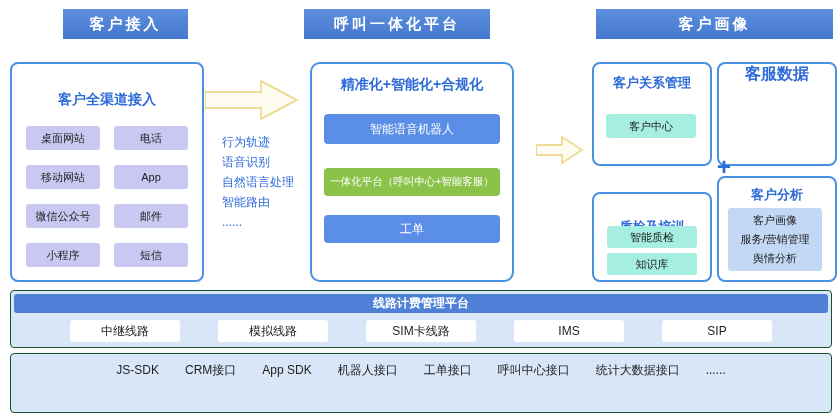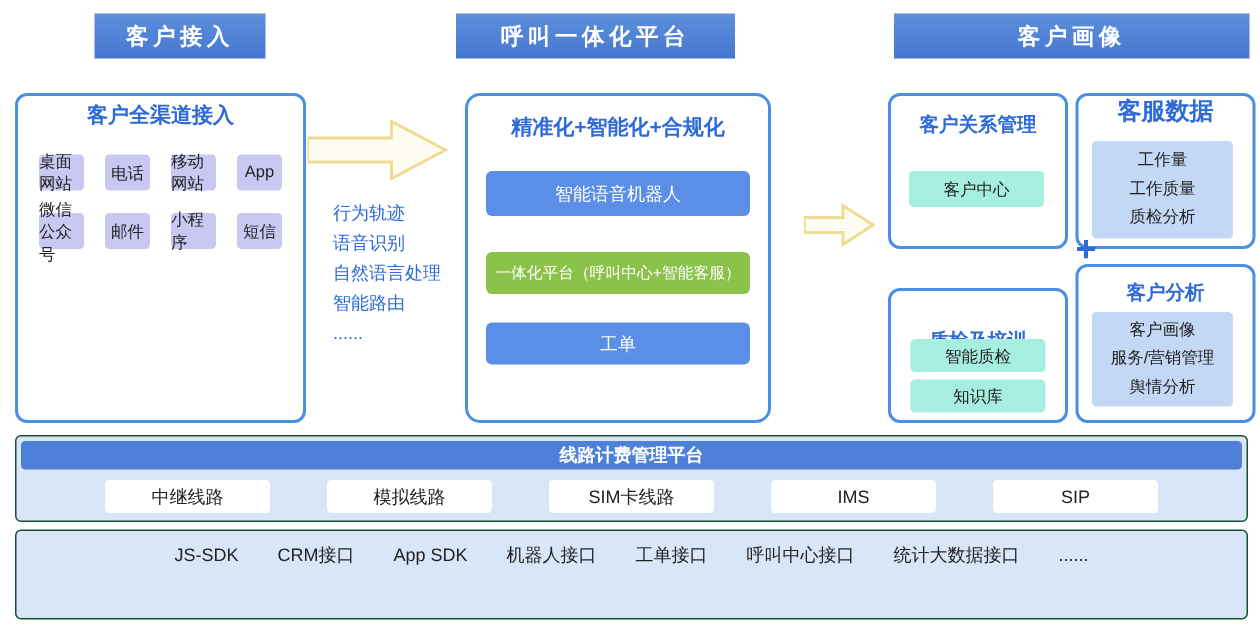--- a/index.html
+++ b/index.html
@@ -7,31 +7,31 @@
     width:840px;height:420px;position:relative;overflow:hidden;
     background:#ffffff;font-family:"Liberation Sans",sans-serif;
   }
   
   .banner{
     position:absolute;top:9px;height:30px;
     background:linear-gradient(#5d8fdd,#4577cf);
     color:#fff;font-size:15px;font-weight:bold;letter-spacing:3px;
     display:flex;align-items:center;justify-content:center;
   }
-  .banner-access{left:63px;width:114px;}
+  .banner-access{left:63px;width:125px;}
   .banner-platform{left:304px;width:186px;}
   .banner-profile{left:596px;width:237px;}
 
   
   .obox{position:absolute;background:#fff;border:2px solid #4a90e2;border-radius:8px;}
   .obox-title{color:#2e6bd8;font-weight:bold;text-align:center;}
 
   .access-box{left:10px;top:62px;width:190px;height:216px;}
-  .access-box .obox-title{font-size:14px;margin-top:4px;}
-  .access-grid{display:grid;grid-template-columns:1fr 1fr 1fr 1fr;gap:15px 14px;padding:17px 14px 0;}
+  .access-box .obox-title{font-size:14px;margin-top:27px;}
+  .access-grid{display:grid;grid-template-columns:1fr 1fr;gap:15px 14px;padding:17px 14px 0;}
   .chip{background:#c9c8f2;border-radius:3px;height:24px;display:flex;align-items:center;justify-content:center;font-size:11px;color:#222;}
 
   .middle-box{left:310px;top:62px;width:200px;height:216px;border-radius:10px;}
   .middle-box .obox-title{font-size:14px;margin-top:12px;}
   .mbtn{position:absolute;left:12px;width:176px;border-radius:4px;color:#fff;display:flex;align-items:center;justify-content:center;text-align:center;}
   .btn-robot{top:50px;height:30px;background:#5b8ee6;font-size:12px;}
   .btn-integrated{top:104px;height:28px;background:#8ac24a;font-size:10.5px;}
   .btn-ticket{top:151px;height:28px;background:#5b8ee6;font-size:12px;}
 
   .crm-box{left:592px;top:62px;width:116px;height:100px;}
@@ -114,25 +114,20 @@
   <polygon points="0,11 26,11 26,3 46,16 26,29 26,21 0,21" fill="#fefcf0" stroke="#eedc96" stroke-width="2"></polygon>
 </svg>
 
 <div class="obox crm-box">
   <div class="obox-title">客户关系管理</div>
   <div class="chip-cyan crm-center">客户中心</div>
 </div>
 
 <div class="obox data-box">
   <div class="obox-title">客服数据</div>
-  <div class="datablock">
-    <div>工作量</div>
-    <div>工作质量</div>
-    <div>质检分析</div>
-  </div>
 </div>
 
 <div class="plus">+</div>
 
 <div class="obox qc-box">
   <div class="obox-title">质检及培训</div>
   <div class="chip-cyan qc-chip1">智能质检</div>
   <div class="chip-cyan qc-chip2">知识库</div>
 </div>
 

